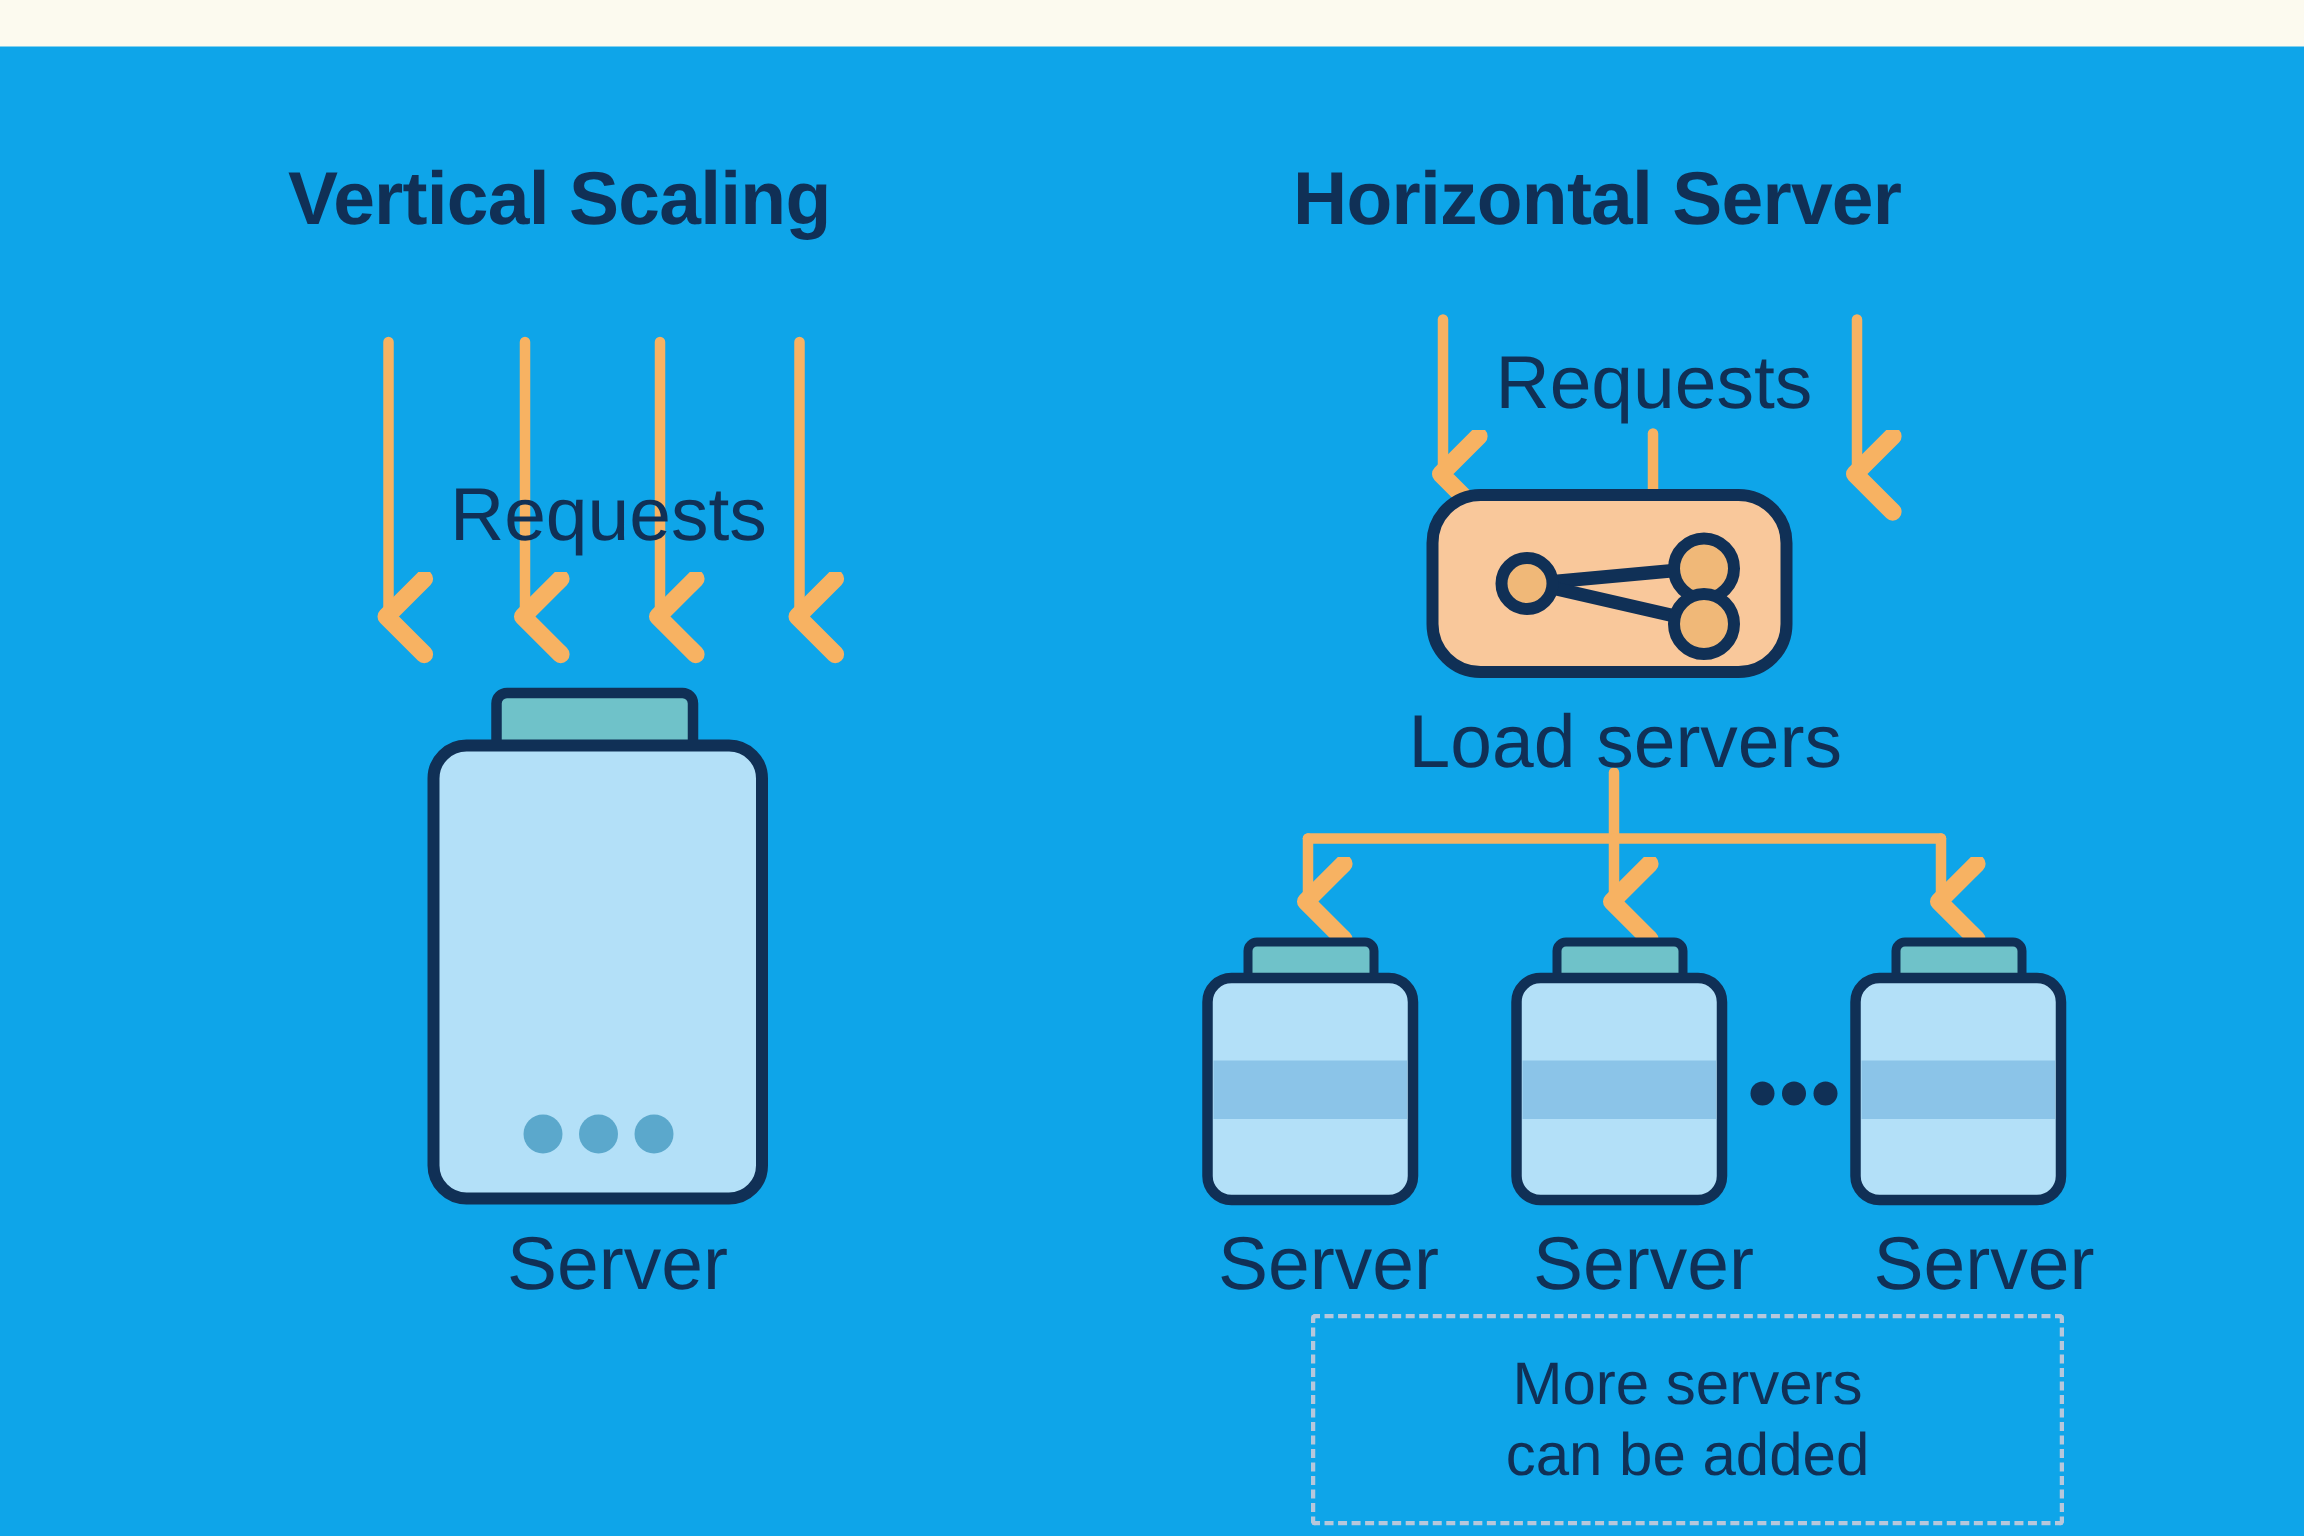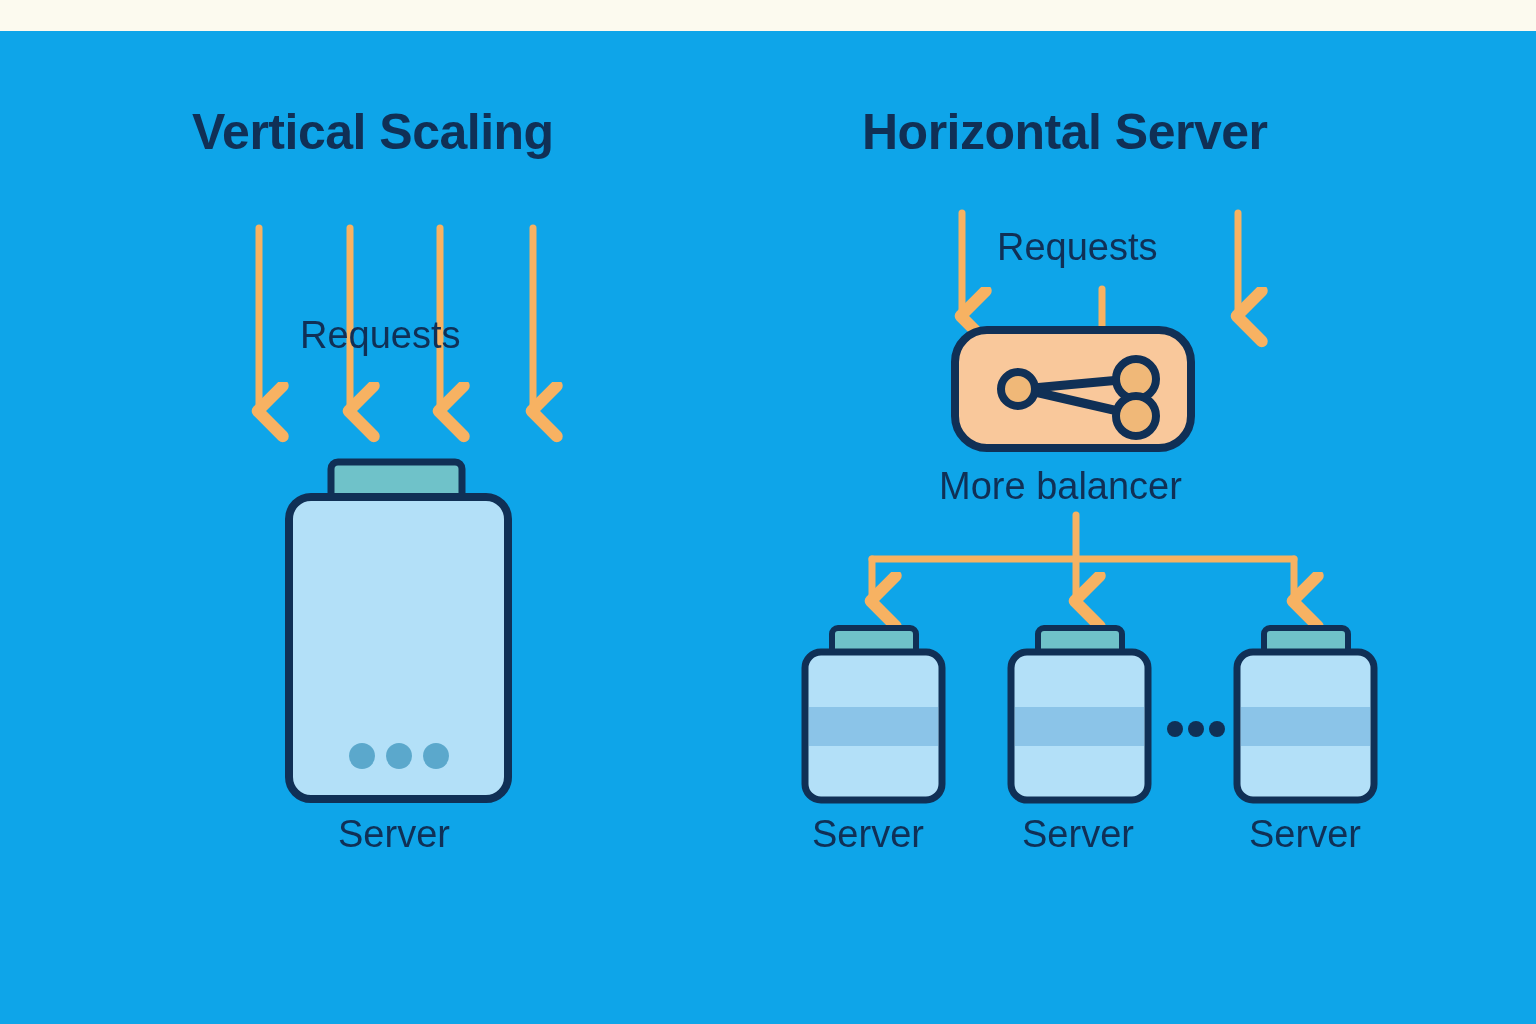--- a/index.html
+++ b/index.html
@@ -23,21 +23,21 @@
     font-weight: bold;
     letter-spacing: -0.5px;
     color: #103056;
     white-space: nowrap;
   }
   #title-vertical { left: 192px; top: 72px; }
   #title-horizontal { left: 862px; top: 72px; }
 
   .label {
     position: absolute;
-    font-size: 38px;
+    font-size: 50px;
     color: #103056;
     white-space: nowrap;
   }
   .label-req-left { left: 300px; top: 283px; }
   .label-req-right { left: 997px; top: 195px; }
   .label-lb { left: 939px; top: 434px; }
   .label-srv-big { left: 338px; top: 782px; }
   .label-srv-1 { left: 812px; top: 782px; }
   .label-srv-2 { left: 1022px; top: 782px; }
   .label-srv-3 { left: 1249px; top: 782px; }
@@ -148,22 +148,28 @@
       <circle cx="1175" cy="698" r="8" fill="#103056"></circle>
       <circle cx="1196" cy="698" r="8" fill="#103056"></circle>
       <circle cx="1217" cy="698" r="8" fill="#103056"></circle>
     </g>
   </svg>
 
   <div class="label label-req-left">Requests</div>
 
   <div class="label label-req-right">Requests</div>
 
-  <div class="label label-lb">More balancer</div>
+  <div class="label label-lb">Load servers</div>
 
   <div class="label label-srv-big">Server</div>
 
   <div class="label label-srv-1">Server</div>
   <div class="label label-srv-2">Server</div>
   <div class="label label-srv-3">Server</div>
 
+  <div class="note-box">
+    <div class="note-text">
+      <div>More servers</div>
+      <div>can be added</div>
+    </div>
+  </div>
 
 </div>
 
 </body></html>

